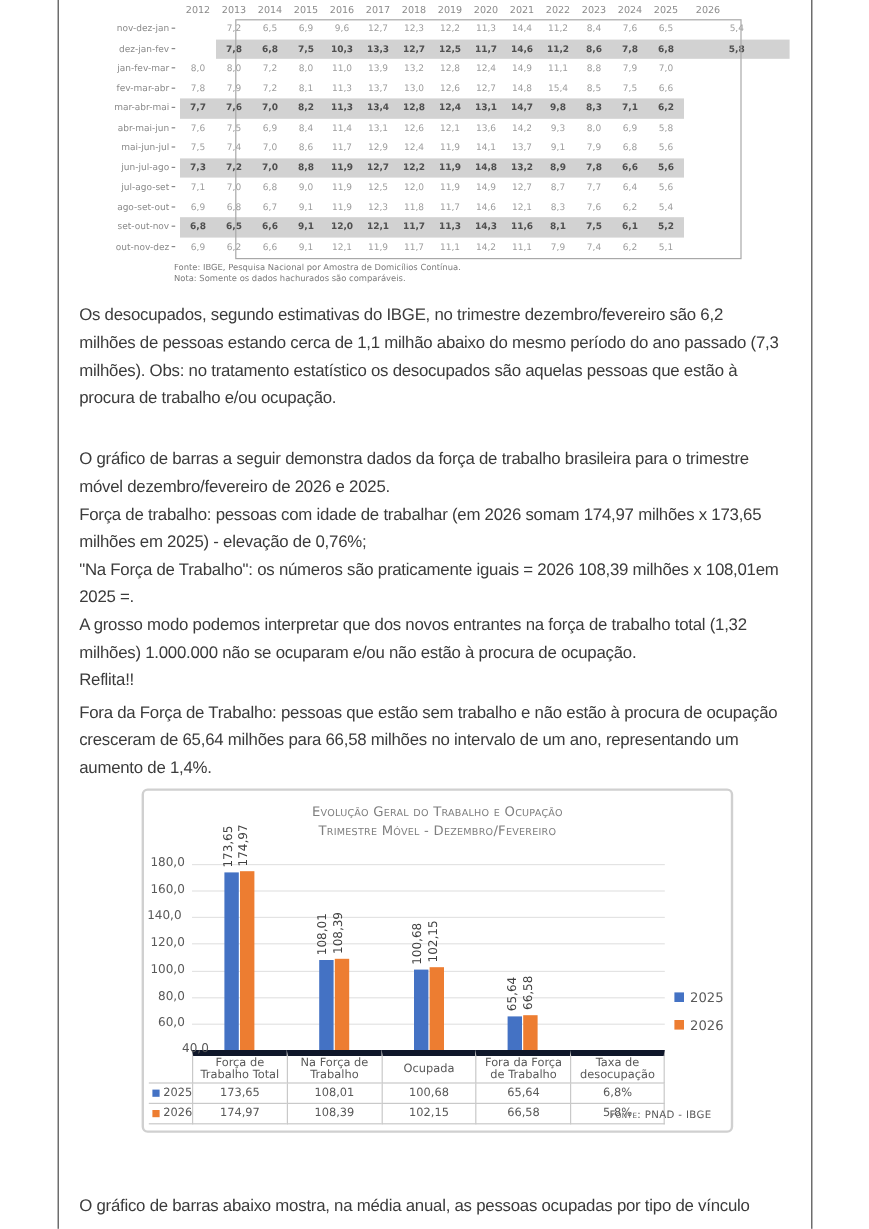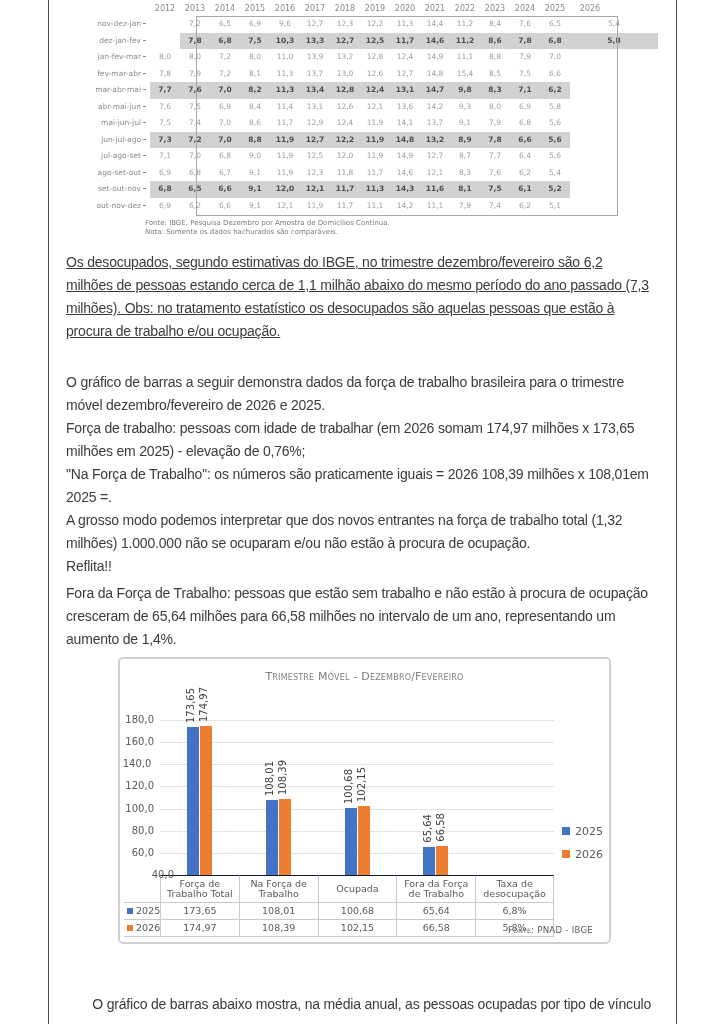--- a/index.html
+++ b/index.html
@@ -23,42 +23,42 @@
   .t-out{width:88px;text-align:center;font-size:7.5px;line-height:16.5px;color:#9d9d9d;}
   .t-cell.hl,.t-out.hl{background:#d2d2d2;color:#4f4f4f;font-weight:bold;}
   #stats-box{position:absolute;left:150px;top:14px;width:420px;height:198px;
     border:1px solid #a8a8a8;pointer-events:none;}
   #stats-caption{position:absolute;left:145px;top:219px;font-size:7px;line-height:8.5px;
     color:#7a7a7a;font-family:"DejaVu Sans",sans-serif;}
 
   
   .para{position:absolute;left:66px;width:585px;font-size:14px;line-height:23px;
     color:#3b3b3b;letter-spacing:-0.2px;}
-  #para-a{top:251px;text-decoration:underline;} #para-b{top:371px;} #para-c{top:582px;} #para-d{top:993px;text-align:right;}
+  #para-a{top:251px;} #para-b{top:371px;} #para-c{top:582px;} #para-d{top:993px;}
   .u{}
 
   
   #chart-card{position:absolute;left:118px;top:657px;width:489px;height:283px;background:#fff;
     border:2px solid #d0d0d0;border-radius:5px;font-family:"DejaVu Sans",sans-serif;color:#595959;}
   #chart-title{position:absolute;top:10px;left:0;right:0;text-align:center;font-size:11px;
     line-height:16px;color:#7f7f7f;font-variant:small-caps;letter-spacing:0.2px;}
   #plot{position:absolute;left:40px;top:61px;width:394px;height:155px;}
   .gridline{position:absolute;left:0;width:394px;height:1px;background:#e3e3e3;}
   .ytick{position:absolute;left:0;width:34px;text-align:right;font-size:10px;color:#595959;}
   .bar{position:absolute;bottom:0;width:12px;}
   .bar-label{position:absolute;writing-mode:vertical-rl;transform:rotate(180deg);
     font-size:10px;color:#404040;white-space:nowrap;}
   #legend{position:absolute;left:442px;top:165px;}
   .legend-item{display:flex;align-items:center;height:14px;margin-bottom:9px;font-size:11px;color:#595959;}
   .legend-swatch{width:8px;height:8px;margin-right:5px;}
   #chart-table{position:absolute;left:4px;top:216px;display:grid;
     grid-template-columns:36px repeat(5,78.8px);grid-template-rows:28px 17px 17px;}
   .ct-cell{display:flex;align-items:center;justify-content:center;text-align:center;
     font-size:9.5px;line-height:10.5px;color:#595959;border-bottom:1px solid #c9c9c9;box-sizing:border-box;}
-  .ct-head{border-top:1px solid #0f172a;}
+  .ct-head{border-top:5px solid #0f172a;}
   .ct-dcol{border-left:1px solid #c9c9c9;}
   .ct-last{border-right:1px solid #c9c9c9;text-align:center;}
   .ct-rowhead{justify-content:flex-start;padding-left:3px;}
   .ct-swatch{width:6px;height:6px;margin-right:3px;flex:0 0 auto;}
   #chart-source{position:absolute;right:16px;top:266px;font-size:8.5px;color:#595959;
     font-variant:small-caps;letter-spacing:0.3px;}
 </style>
 </head>
 <body>
 
@@ -298,31 +298,32 @@
         <div class="t-cell">7,9</div>
         <div class="t-cell">7,4</div>
         <div class="t-cell">6,2</div>
         <div class="t-cell">5,1</div>
         <div class="t-out"></div>
       </div>
     </div>
   <div id="stats-box"></div>
 </div>
 <div id="stats-caption">
-  <div>Fonte: IBGE, Pesquisa Dezembro por Amostra de Domicílios Contínua.</div>
+  <div>Fonte: IBGE, Pesquisa Nacional por Amostra de Domicílios Contínua.</div>
   <div>Nota: Somente os dados hachurados são comparáveis.</div>
 </div>
 
 <div class="para" id="para-a"><span>Os desocupados, segundo estimativas do IBGE, no trimestre dezembro/fevereiro são 6,2 milhões de pessoas estando cerca de 1,1 milhão abaixo do mesmo período do ano passado (7,3 milhões). Obs: no tratamento estatístico os desocupados são aquelas pessoas que estão à procura de trabalho e/ou ocupação.</span></div>
 <div class="para" id="para-b"><span>O gráfico de barras a seguir demonstra dados da força de trabalho brasileira para o trimestre móvel dezembro/fevereiro de 2026 e 2025.</span><br><span class="u">Força de trabalho</span><span>: pessoas com idade de trabalhar (em 2026 somam 174,97 milhões x 173,65 milhões em 2025) - elevação de 0,76%;</span><br><span class="u">"Na Força de Trabalho"</span><span>: os números são praticamente iguais = 2026 108,39 milhões x 108,01em 2025 =.</span><br><span>A grosso modo podemos interpretar que dos novos entrantes na força de trabalho total (1,32 milhões) 1.000.000 não se ocuparam e/ou não estão à procura de ocupação.</span><br><span>Reflita!!</span></div>
 <div class="para" id="para-c"><span class="u">Fora da Força de Trabalho</span><span>: pessoas que estão sem trabalho e não estão à procura de ocupação cresceram de 65,64 milhões para 66,58 milhões no intervalo de um ano, representando um aumento de 1,4%.</span></div>
 <div class="para" id="para-d"><span>O gráfico de barras abaixo mostra, na média anual, as </span><span class="u">pessoas ocupadas por tipo de vínculo</span></div>
 
 <div id="chart-card">
   <div id="chart-title">
+      <div>Evolução Geral do Trabalho e Ocupação</div>
       <div>Trimestre Móvel - Dezembro/Fevereiro</div>
     </div>
   <div id="yticks"></div>
   <div id="plot">
       <div class="gridline" style="top: 0px;"></div>
       <div class="gridline" style="top: 22.1429px;"></div>
       <div class="gridline" style="top: 44.2857px;"></div>
       <div class="gridline" style="top: 66.4286px;"></div>
       <div class="gridline" style="top: 88.5714px;"></div>
       <div class="gridline" style="top: 110.714px;"></div>

